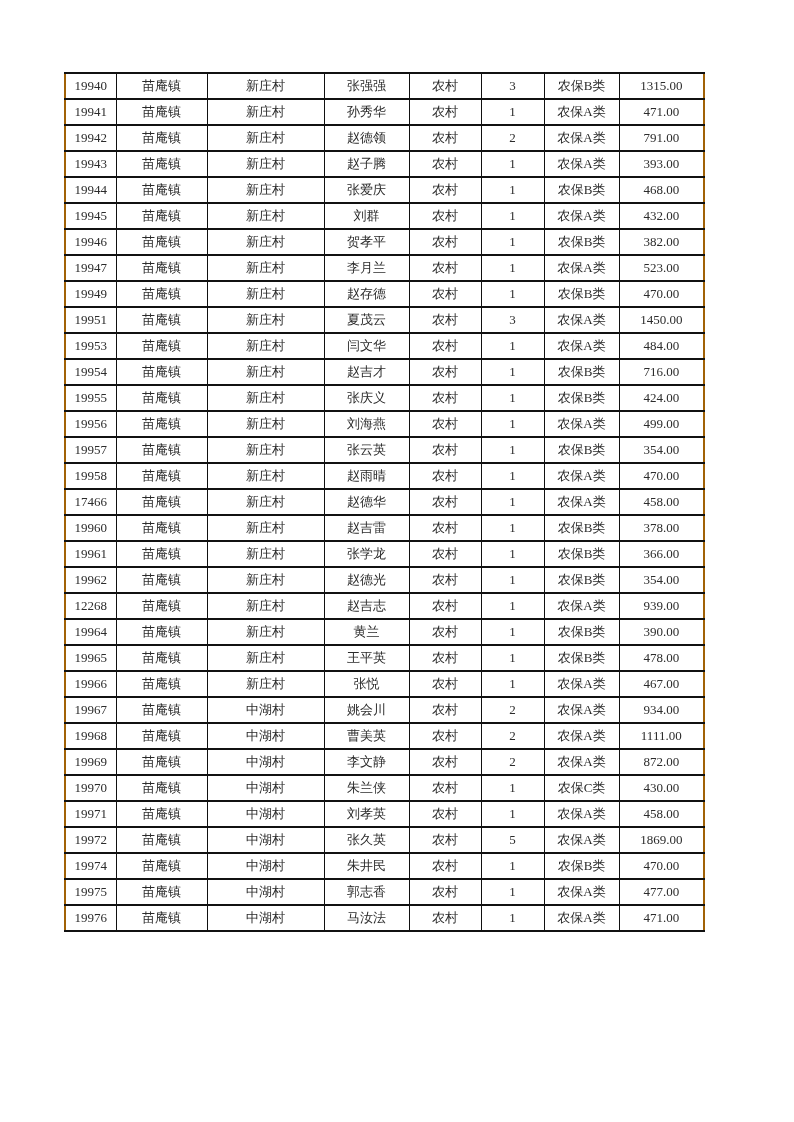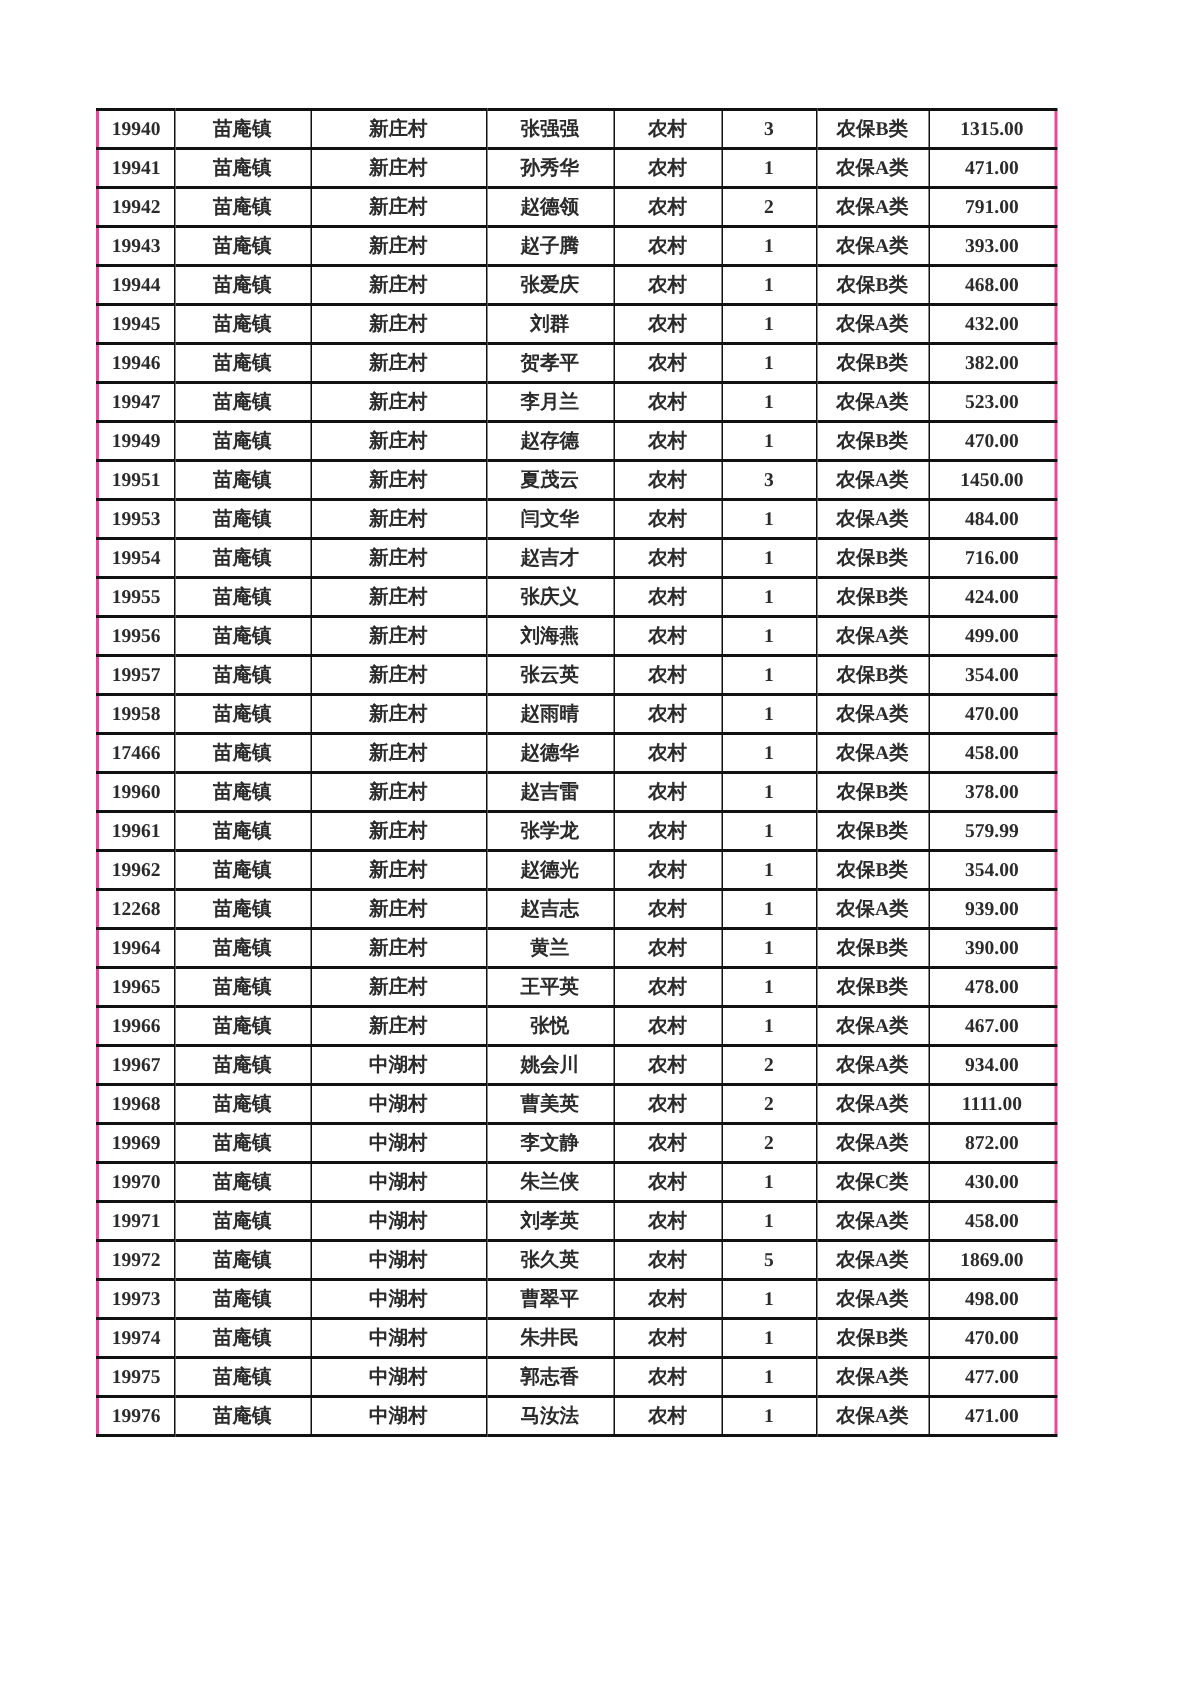--- a/index.html
+++ b/index.html
@@ -16,22 +16,21 @@
   }
   .sheet {
     position: absolute;
     left: 64px;
     top: 72px;
   }
   table.subsidy-table {
     border-collapse: collapse;
     table-layout: fixed;
     width: 639px;
-    border: 2px solid #ec4899;
-    font-weight: bold;
+    border: 2px solid #a16207;
   }
   table.subsidy-table td {
     border-left: 1px solid #111111;
     border-right: 1px solid #111111;
     border-top: 2px solid #111111;
     border-bottom: 2px solid #111111;
     height: 24px;
     padding: 0 2px;
     text-align: center;
     vertical-align: middle;
@@ -246,21 +245,21 @@
           <td>378.00</td>
         </tr>
         <tr>
           <td>19961</td>
           <td>苗庵镇</td>
           <td>新庄村</td>
           <td>张学龙</td>
           <td>农村</td>
           <td>1</td>
           <td>农保B类</td>
-          <td>579.99</td>
+          <td>366.00</td>
         </tr>
         <tr>
           <td>19962</td>
           <td>苗庵镇</td>
           <td>新庄村</td>
           <td>赵德光</td>
           <td>农村</td>
           <td>1</td>
           <td>农保B类</td>
           <td>354.00</td>
@@ -357,30 +356,20 @@
         </tr>
         <tr>
           <td>19972</td>
           <td>苗庵镇</td>
           <td>中湖村</td>
           <td>张久英</td>
           <td>农村</td>
           <td>5</td>
           <td>农保A类</td>
           <td>1869.00</td>
-        </tr>
-        <tr>
-          <td>19973</td>
-          <td>苗庵镇</td>
-          <td>中湖村</td>
-          <td>曹翠平</td>
-          <td>农村</td>
-          <td>1</td>
-          <td>农保A类</td>
-          <td>498.00</td>
         </tr>
         <tr>
           <td>19974</td>
           <td>苗庵镇</td>
           <td>中湖村</td>
           <td>朱井民</td>
           <td>农村</td>
           <td>1</td>
           <td>农保B类</td>
           <td>470.00</td>

